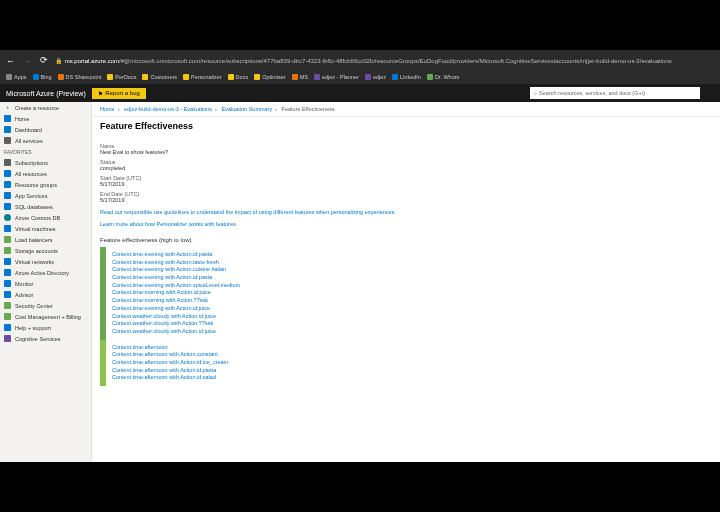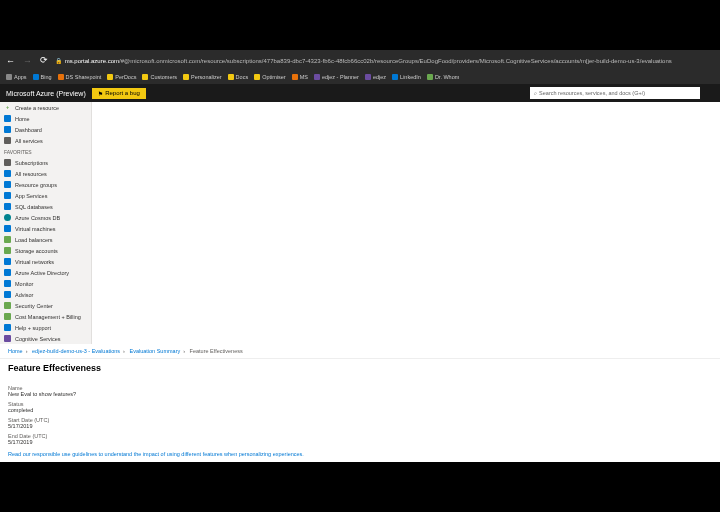--- a/index.html
+++ b/index.html
@@ -17,21 +17,21 @@
   .bm-ic.y { background: #f2c811; }
   .bm-ic.b { background: #0078d4; }
   .bm-ic.g { background: #6aa84f; }
   .bm-ic.o { background: #e8710a; }
   .bm-ic.p { background: #6b4ca0; }
   .azure-bar { height: 18px; background: #1a1a1a; display: flex; align-items: center; }
   .az-logo { color: #fff; font-size: 7px; padding: 0 6px; }
   .az-report { background: #f2c811; color: #000; font-size: 6px; padding: 2px 6px; display: flex; align-items: center; gap: 2px; }
   .az-search { margin-left: auto; margin-right: 20px; background: #fff; height: 12px; width: 170px; font-size: 5.5px; color: #666; padding: 0 4px; display: flex; align-items: center; }
   .az-search::before { content: "⌕"; margin-right: 2px; color: #666; }
-  .content { display: flex; height: calc(100% - 52px); flex-direction: column; }
+  .content { display: flex; height: calc(100% - 52px); }
   .sidebar { width: 92px; background: #f3f2f1; border-right: 1px solid #e1dfdd; overflow: hidden; }
   .sb-item { display: flex; align-items: center; gap: 4px; padding: 2px 4px; font-size: 5.5px; color: #323130; cursor: pointer; }
   .sb-item.fav { color: #605e5c; font-size: 5px; text-transform: uppercase; padding-top: 3px; }
   .sb-ic { width: 7px; height: 7px; display: inline-block; flex-shrink: 0; }
   .sb-ic.plus { color: #6aa84f; font-weight: bold; text-align: center; line-height: 7px; }
   .sb-ic.dot { background: #605e5c; border-radius: 1px; }
   .sb-ic.blue { background: #0078d4; border-radius: 1px; }
   .sb-ic.teal { background: #00838f; border-radius: 50%; }
   .sb-ic.db { background: #0078d4; border-radius: 1px; }
   .sb-ic.purple { background: #6b4ca0; border-radius: 1px; }

